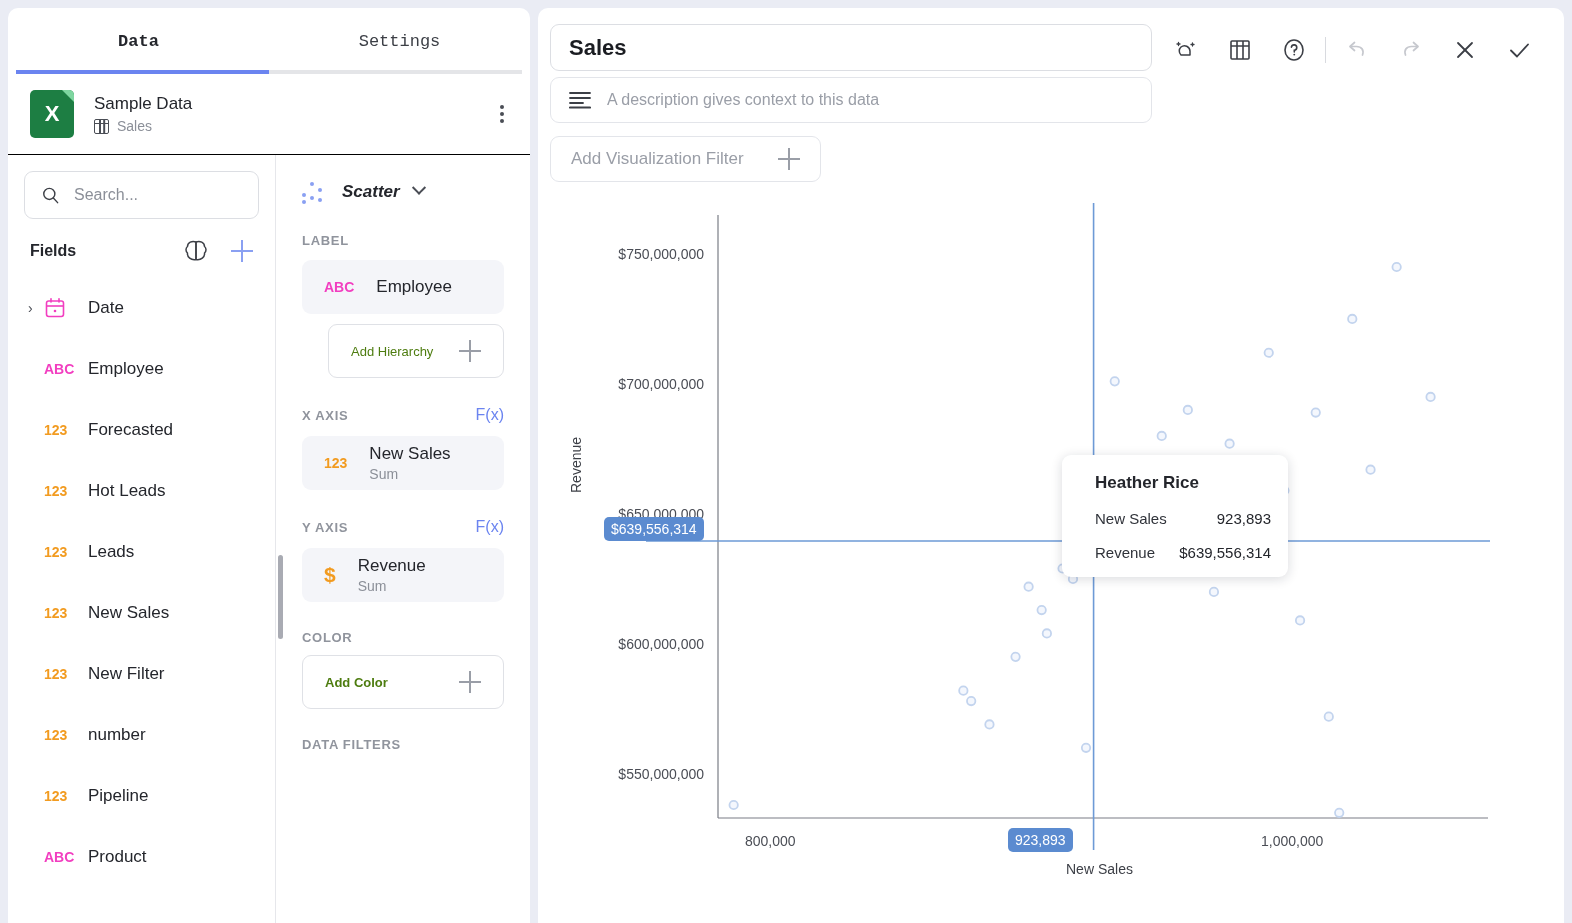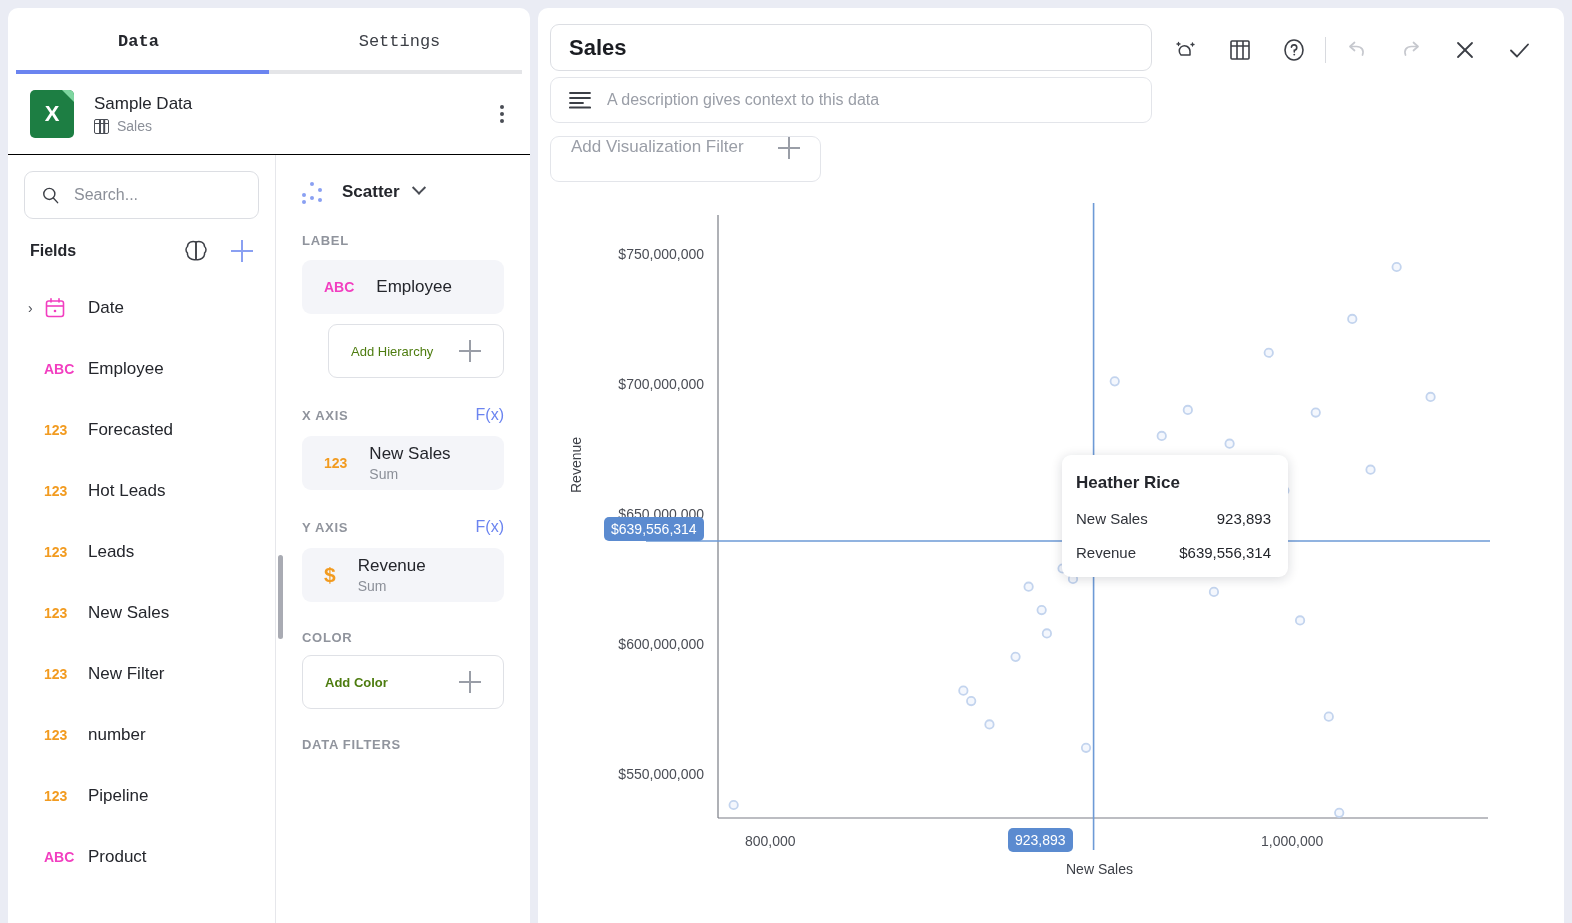--- a/index.html
+++ b/index.html
@@ -129,20 +129,21 @@
   .config-col {
     flex: 1; padding: 0 26px; overflow: hidden; position: relative;
   }
   .cfg-scrollbar {
     position: absolute; left: 2px; top: 400px; width: 5px; height: 84px;
     background: #a9abb3; border-radius: 3px;
   }
   .viz-type {
     display: flex; align-items: center; gap: 14px; padding: 24px 0 0 0;
     cursor: pointer;
+    font-style: italic;
   }
   .scatter-ico { width: 26px; height: 26px; position: relative; flex:none; }
   .scatter-ico i {
     position:absolute; width:4px; height:4px; border-radius:50%; background:#8aa0f2;
   }
   .viz-name { font-size: 17px; font-weight: 700; color: #24262c; }
   .caret { width:10px; height:10px; border-right:2px solid #4a4d55; border-bottom:2px solid #4a4d55;
            transform: rotate(45deg) translate(-3px,-3px); }
 
   .section-label {
@@ -192,42 +193,42 @@
     position: absolute; left: 12px; top: 69px; width: 602px; height: 46px;
     border: 1px solid #e3e5ea; border-radius: 9px;
     display: flex; align-items: center; padding: 0 18px; gap: 16px; cursor: text;
   }
   .desc-ico { width: 22px; height: 18px; flex: none; }
   .desc-ph { font-size: 16px; color: #9a9ea7; }
 
   .filter-btn {
     position: absolute; left: 12px; top: 128px; height: 46px;
     border: 1px solid #e3e5ea; border-radius: 9px;
-    display: flex; align-items: flex-start; padding: 0 20px; gap: 34px; cursor: pointer;
+    display: flex; align-items: center; padding: 0 20px; gap: 34px; cursor: pointer;
   }
   .filter-label { font-size: 17px; color: #9a9ea7; }
 
   .toolbar {
     position: absolute; right: 18px; top: 22px;
     display: flex; align-items: center; gap: 0;
   }
   .tb-btn {
     width: 54px; height: 40px; display:flex; align-items:center; justify-content:center;
     cursor: pointer;
   }
   .tb-divider { width: 1px; height: 26px; background: #d8dadf; margin: 0 4px; }
 
   
   .chart { position: absolute; left: 0; top: 185px; width: 1026px; height: 700px; }
   .chart svg { display: block; }
   .tt {
     position: absolute; left: 524px; top: 262px; width: 226px;
     background: #fff; border-radius: 9px;
     box-shadow: 0 2px 12px rgba(20,25,45,0.16);
-    padding: 18px 17px 16px 14px;
+    padding: 18px 17px 16px 33px;
   }
   .tt-title { font-size: 17px; font-weight: 700; color: #24262c; }
   .tt-row {
     display: flex; justify-content: space-between; align-items: baseline;
     margin-top: 17px; font-size: 15px; color: #30333a;
   }
   .tt-row .k { color: #30333a; }
   .tt-row .v { color: #24262c; }
 
   .badge {

